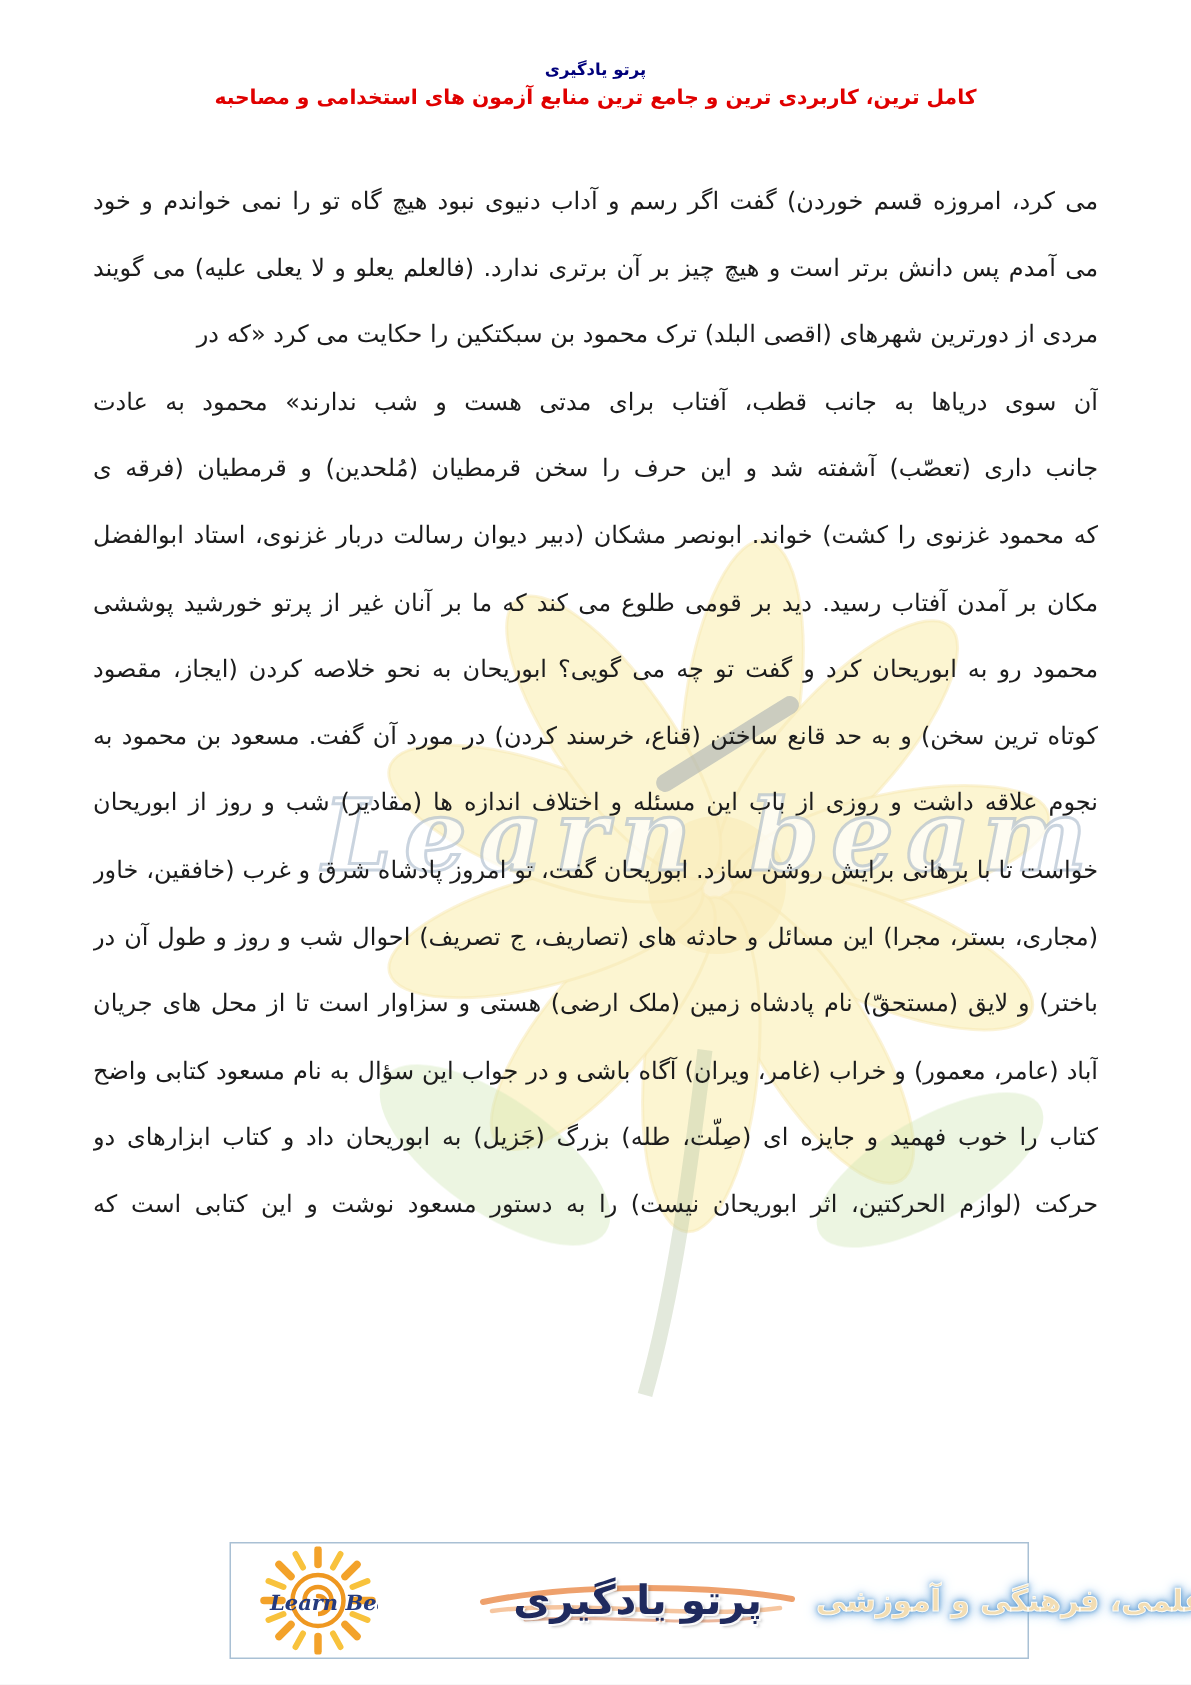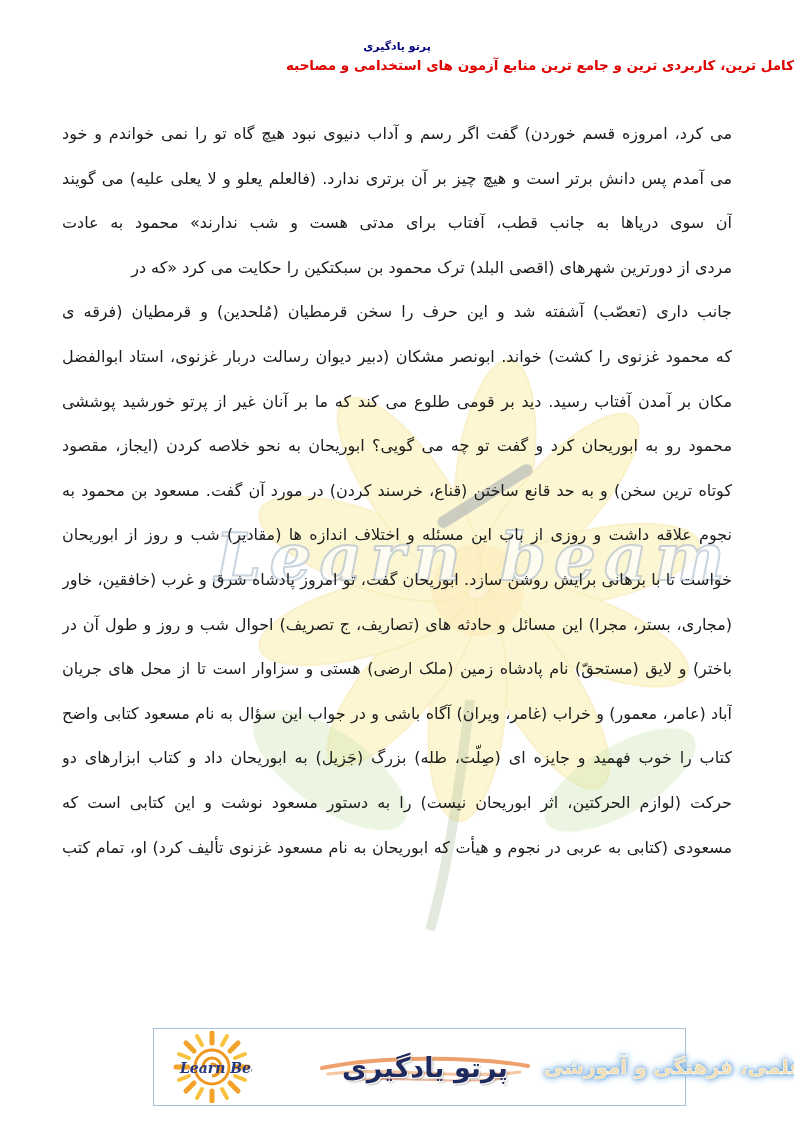--- a/index.html
+++ b/index.html
@@ -17,21 +17,21 @@
 
   
   .doc-header {
     position:absolute; top:40px; left:0; width:100%;
     text-align:center; z-index:2; direction:rtl;
   }
   .site-name {
     font-size:11px; font-weight:bold; color:#00007b; letter-spacing:0.3px;
   }
   .header-tagline {
-    margin-top:4px; font-size:13.5px; font-weight:bold; color:#e00000;text-align:right;
+    margin-top:4px; font-size:13.5px; font-weight:bold; color:#e00000;
   }
 
   
   .watermark { position:absolute; inset:0; z-index:0; pointer-events:none; }
   .wm-svg { position:absolute; left:0; top:0; }
   .wm-script {
     position:absolute; left:215px; top:518px;
     font-family:"DejaVu Serif", serif; font-style:italic;
     font-size:66px; font-weight:bold; letter-spacing:8px;
     color:rgba(255,255,255,0.25);
@@ -130,35 +130,34 @@
   </div>
 
   <div class="doc-header">
     <div class="site-name">پرتو یادگیری</div>
     <div class="header-tagline">کامل ترین، کاربردی ترین و جامع ترین منابع آزمون های استخدامی و مصاحبه</div>
   </div>
 
   <div class="body-text">
     <div class="line">می کرد، امروزه قسم خوردن) گفت اگر رسم و آداب دنیوی نبود هیچ گاه تو را نمی خواندم و خود نزدت</div>
     <div class="line">می آمدم پس دانش برتر است و هیچ چیز بر آن برتری ندارد. (فالعلم یعلو و لا یعلی علیه) می گویند وقتی</div>
+    <div class="line short">مردی از دورترین شهرهای (اقصی البلد) ترک محمود بن سبکتکین را حکایت می کرد  «که در</div>
     <div class="line">آن سوی دریاها به جانب قطب، آفتاب برای مدتی هست و شب ندارند» محمود به عادت</div>
-    <div class="line short">مردی از دورترین شهرهای (اقصی البلد) ترک محمود بن سبکتکین را حکایت می کرد  «که در</div>
     <div class="line">جانب داری (تعصّب) آشفته شد و این حرف را سخن قرمطیان (مُلحدین) و قرمطیان (فرقه ی اسماعیلیه</div>
     <div class="line">که محمود غزنوی را کشت) خواند. ابونصر مشکان (دبیر دیوان رسالت دربار غزنوی، استاد ابوالفضل بیهقی)</div>
     <div class="line">مکان بر آمدن آفتاب رسید. دید بر قومی طلوع می کند که ما بر آنان غیر از پرتو خورشید پوششی قرار ندادیم)</div>
     <div class="line">محمود رو به ابوریحان کرد و گفت تو چه می گویی؟ ابوریحان به نحو خلاصه کردن (ایجاز، مقصود رسانی در</div>
     <div class="line">کوتاه ترین سخن) و به حد قانع ساختن (قناع، خرسند کردن) در مورد آن گفت. مسعود بن محمود به علم</div>
     <div class="line">نجوم علاقه داشت و روزی از باب این مسئله و اختلاف اندازه ها (مقادیر) شب و روز از ابوریحان پرسید و</div>
     <div class="line">خواست تا با برهانی برایش روشن سازد. ابوریحان گفت، تو امروز پادشاه شرق و غرب (خافقین، خاور و</div>
     <div class="line">(مجاری، بستر، مجرا) این مسائل و حادثه های (تصاریف، ج تصریف) احوال شب و روز و طول آن در</div>
     <div class="line">باختر) و لایق (مستحقّ) نام پادشاه زمین (ملک ارضی) هستی و سزاوار است تا از محل های جریان</div>
     <div class="line">آباد (عامر، معمور) و خراب (غامر، ویران) آگاه باشی و در جواب این سؤال به نام مسعود کتابی واضح و</div>
     <div class="line">کتاب را خوب فهمید و جایزه ای (صِلّت، طله) بزرگ (جَزیل) به ابوریحان داد و کتاب ابزارهای دو</div>
     <div class="line">حرکت (لوازم الحرکتین، اثر ابوریحان نیست) را به دستور مسعود نوشت و این کتابی است که</div>
-    <div class="line">مسعودی (کتابی به عربی در نجوم و هیأت که ابوریحان به نام مسعود غزنوی تألیف کرد) او، تمام کتب</div>
   </div>
 
   <div class="footer-banner">
     <div class="sun-logo">
       <svg width="80" height="72" viewBox="0 0 80 72">
         <g stroke-linecap="round">
           <g stroke="#f3a22a" stroke-width="5">
             <line x1="40" y1="12" x2="40" y2="2"></line>
             <line x1="58" y1="20" x2="66" y2="12"></line>
             <line x1="64" y1="36" x2="76" y2="36"></line>

